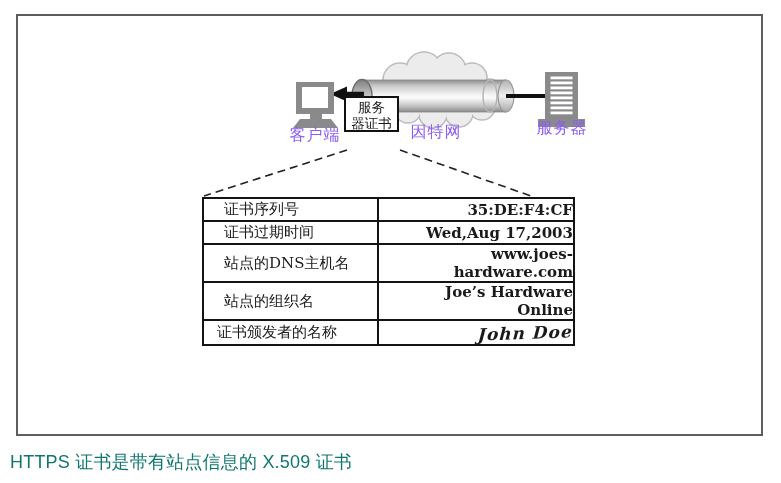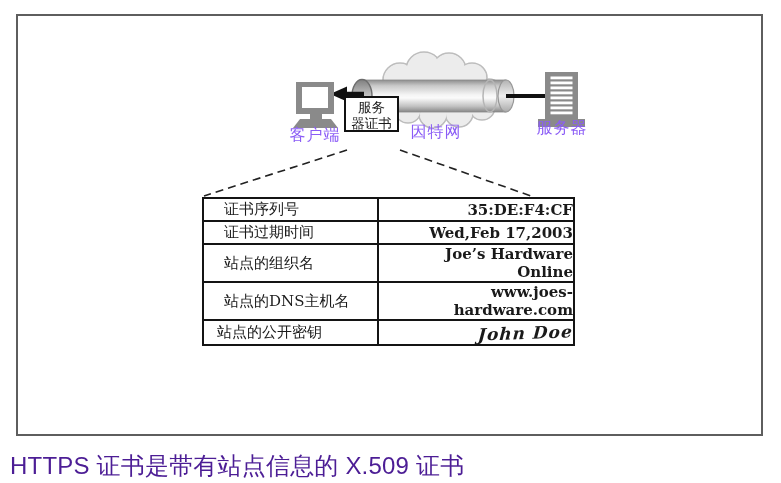--- a/index.html
+++ b/index.html
@@ -38,21 +38,21 @@
   tr.r-key td{height:37px;}
   tr.r-last td{height:23px;}
   .sig{
     display:inline-block;font-style:italic;font-weight:bold;font-size:17px;
     transform:rotate(-2deg) skewX(-6deg);letter-spacing:1px;
   }
   .key-wrap{display:block;height:30px;}
   .caption{
     position:absolute;left:10px;top:450px;
     font-family:"Liberation Sans","DejaVu Sans",sans-serif;
-    font-size:24px;font-weight:500;color:#4c1d95;letter-spacing:0.2px;
+    font-size:18px;font-weight:500;color:#0f766e;letter-spacing:0.2px;
   }
   .watermark{
     position:absolute;left:686px;top:452px;width:92px;text-align:left;
     font-family:"DejaVu Serif","Liberation Serif",serif;
     font-size:15px;font-weight:bold;color:#fff;letter-spacing:2px;
     text-shadow:-1px 0 #3a3a3a,1px 0 #3a3a3a,0 -1px #3a3a3a,0 1px #3a3a3a;
     margin-top:48px;
   }
 </style>
 </head>
@@ -161,32 +161,32 @@
 <div class="lbl server-lbl">服务器</div>
 
 <table class="cert-table">
   <tbody>
       <tr class="r-std">
     <td class="col-field">证书序列号</td>
     <td class="col-value">35:DE:F4:CF</td>
   </tr>
   <tr class="r-std">
     <td class="col-field">证书过期时间</td>
-    <td class="col-value">Wed,Feb 17,2003</td>
+    <td class="col-value">Wed,Aug 17,2003</td>
+  </tr>
+  <tr class="r-std">
+    <td class="col-field">站点的DNS主机名</td>
+    <td class="col-value">www.joes-hardware.com</td>
   </tr>
   <tr class="r-std">
     <td class="col-field">站点的组织名</td>
     <td class="col-value">Joe’s Hardware Online</td>
   </tr>
-  <tr class="r-std">
-    <td class="col-field">站点的DNS主机名</td>
-    <td class="col-value">www.joes-hardware.com</td>
-  </tr>
   <tr class="r-last">
-    <td class="col-field">站点的公开密钥</td>
+    <td class="col-field">证书颁发者的名称</td>
     <td class="col-value">
       <span class="sig">John Doe</span>
     </td>
   </tr>
 </tbody>
   </table>
 
 <div class="caption">HTTPS 证书是带有站点信息的 X.509 证书</div>
 <div class="watermark">@ 枫叶林</div>
 

